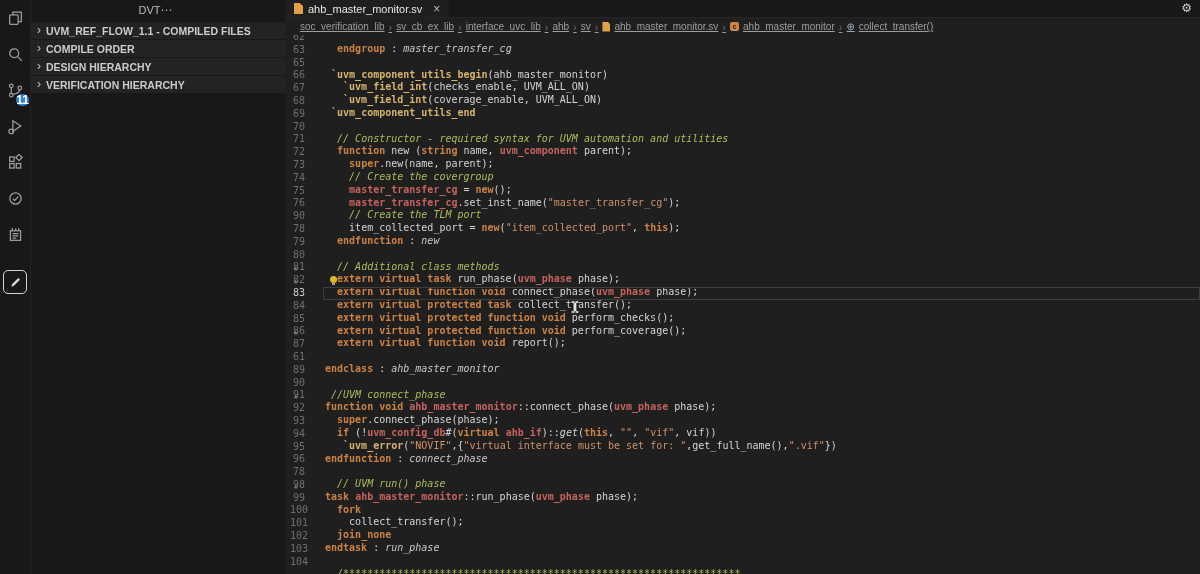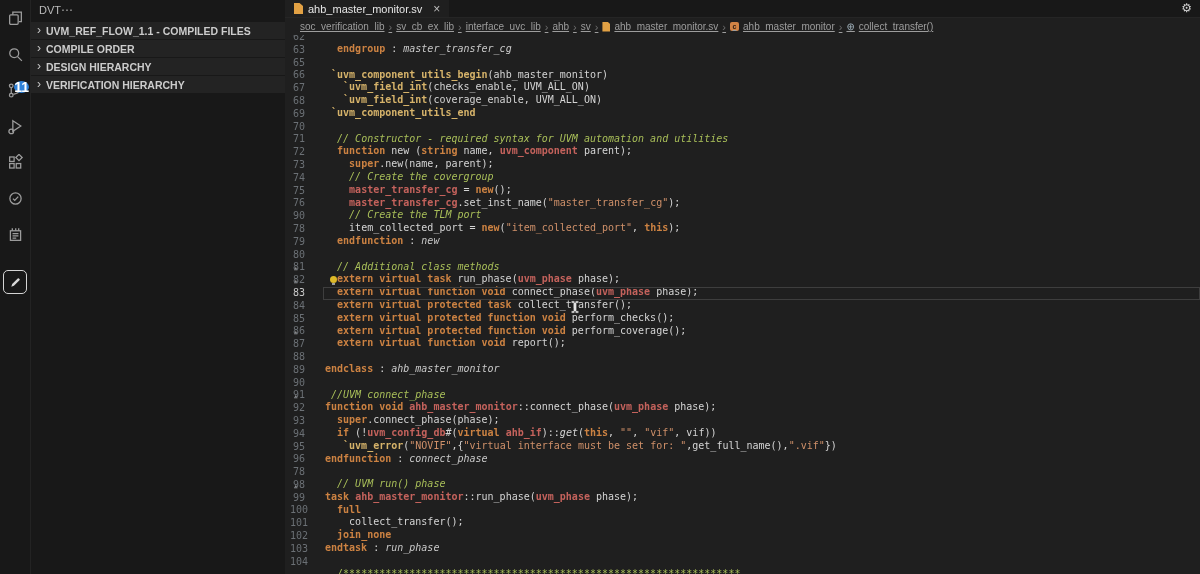--- a/index.html
+++ b/index.html
@@ -3,28 +3,28 @@
 <meta charset="utf-8">
 <style>
   html,body{margin:0;padding:0;background:#1f1f1f;width:1200px;height:574px;overflow:hidden;
     font-family:"Liberation Sans",sans-serif;-webkit-font-smoothing:antialiased;}
   .app{position:relative;width:1200px;height:574px;background:#1f1f1f;overflow:hidden;}
 
   
   .activitybar{position:absolute;left:0;top:0;bottom:0;width:30px;background:#181818;border-right:1px solid #232323;}
   .ab-item{position:relative;width:30px;height:36px;display:flex;align-items:center;justify-content:center;color:#9d9d9d;cursor:pointer;}
   .ab-item svg{display:block;}
-  .ab-badge{position:absolute;right:1px;bottom:15px;min-width:12px;height:12px;border-radius:50%;
-    background:#2f81d7;color:#fff;font-size:14px;line-height:12px;text-align:center;font-weight:bold;}
+  .ab-badge{position:absolute;right:1px;bottom:2px;min-width:12px;height:12px;border-radius:50%;
+    background:#2f81d7;color:#fff;font-size:12px;line-height:12px;text-align:center;font-weight:bold;}
   .ab-item.active{margin-top:12px;}
   .ab-active-box{width:22px;height:22px;border:1.5px solid #d4d4d4;border-radius:5px;display:flex;align-items:center;justify-content:center;}
 
   
   .sidebar{position:absolute;left:31px;top:0;bottom:0;width:254px;background:#181818;}
-  .sb-header{height:20px;display:flex;align-items:center;justify-content:flex-start;padding:0 12px 0 8px;
+  .sb-header{height:20px;display:flex;align-items:center;justify-content:center;padding:0 12px 0 8px;
     color:#bbbbbb;font-size:11px;}
   .sb-more{color:#a8a8a8;font-size:12px;letter-spacing:1px;cursor:pointer;}
   .sb-sections{margin-top:2px;}
   .sb-row{height:17px;margin-bottom:1px;background:#232323;display:flex;align-items:center;
     color:#cccccc;font-size:10.5px;font-weight:bold;cursor:pointer;}
   .sb-chevron{color:#c5c5c5;font-size:12px;font-weight:normal;margin:0 5px 1px 6px;}
 
   
   .editor{position:absolute;left:285px;top:0;right:0;bottom:0;background:#1f1f1f;}
   .tabbar{position:relative;height:17px;background:#181818;border-bottom:1px solid #252525;display:flex;}
@@ -224,32 +224,32 @@
           <div class="cl"><span class="ln">78</span><span class="txt">  <span class="tk-kw">endfunction</span><span class="tk-d"> : </span><span class="tk-lbl">new</span></span></div>
           <div class="cl"><span class="ln">79</span><span class="txt"></span></div>
           <div class="cl"><span class="ln">80</span><span class="txt">  <span class="tk-com">// Additional class methods</span></span></div>
           <div class="cl"><span class="mark">▲</span><span class="ln">81</span><span class="txt">  <span class="tk-kw">extern virtual task</span><span class="tk-d"> run_phase(</span><span class="tk-ty">uvm_phase</span><span class="tk-d"> phase);</span></span></div>
           <div class="cl"><span class="mark">▲</span><span class="ln">82</span><span class="txt">  <span class="tk-kw">extern virtual function void</span><span class="tk-d"> connect_phase(</span><span class="tk-ty">uvm_phase</span><span class="tk-d"> phase);</span></span><span class="bulb"></span></div>
           <div class="cl cur"><span class="ln">83</span><span class="txt">  <span class="tk-kw">extern virtual protected task</span><span class="tk-d"> collect_transfer();</span></span></div>
           <div class="cl"><span class="ln">84</span><span class="txt">  <span class="tk-kw">extern virtual protected function void</span><span class="tk-d"> perform_checks();</span></span></div>
           <div class="cl"><span class="ln">85</span><span class="txt">  <span class="tk-kw">extern virtual protected function void</span><span class="tk-d"> perform_coverage();</span></span></div>
           <div class="cl"><span class="mark">▲</span><span class="ln">86</span><span class="txt">  <span class="tk-kw">extern virtual function void</span><span class="tk-d"> report();</span></span></div>
           <div class="cl"><span class="ln">87</span><span class="txt"></span></div>
-          <div class="cl"><span class="ln">88</span><span class="txt"><span class="tk-kw">endclass</span><span class="tk-d"> : </span><span class="tk-lbl">ahb_master_monitor</span></span></div>
+          <div class="cl"><span class="ln">61</span><span class="txt"><span class="tk-kw">endclass</span><span class="tk-d"> : </span><span class="tk-lbl">ahb_master_monitor</span></span></div>
           <div class="cl"><span class="ln">89</span><span class="txt"></span></div>
           <div class="cl"><span class="ln">90</span><span class="txt"> <span class="tk-com">//UVM connect_phase</span></span></div>
           <div class="cl"><span class="mark">▲</span><span class="ln">91</span><span class="txt"><span class="tk-kw">function void</span><span class="tk-d"> </span><span class="tk-ty">ahb_master_monitor</span><span class="tk-d">::connect_phase(</span><span class="tk-ty">uvm_phase</span><span class="tk-d"> phase);</span></span></div>
           <div class="cl"><span class="ln">92</span><span class="txt">  <span class="tk-kw">super</span><span class="tk-d">.connect_phase(phase);</span></span></div>
           <div class="cl"><span class="ln">93</span><span class="txt">  <span class="tk-kw">if</span><span class="tk-d"> (!</span><span class="tk-ty">uvm_config_db</span><span class="tk-d">#(</span><span class="tk-kw">virtual</span><span class="tk-d"> </span><span class="tk-ty">ahb_if</span><span class="tk-d">)::</span><span class="tk-itl">get</span><span class="tk-d">(</span><span class="tk-kw">this</span><span class="tk-d">, </span><span class="tk-str">""</span><span class="tk-d">, </span><span class="tk-str">"vif"</span><span class="tk-d">, vif))</span></span></div>
           <div class="cl"><span class="ln">94</span><span class="txt">   <span class="tk-mac">`uvm_error</span><span class="tk-d">(</span><span class="tk-str">"NOVIF"</span><span class="tk-d">,{</span><span class="tk-str">"virtual interface must be set for: "</span><span class="tk-d">,get_full_name(),</span><span class="tk-str">".vif"</span><span class="tk-d">})</span></span></div>
           <div class="cl"><span class="ln">95</span><span class="txt"><span class="tk-kw">endfunction</span><span class="tk-d"> : </span><span class="tk-lbl">connect_phase</span></span></div>
           <div class="cl"><span class="ln">96</span><span class="txt"></span></div>
           <div class="cl"><span class="ln">78</span><span class="txt">  <span class="tk-com">// UVM run() phase</span></span></div>
           <div class="cl"><span class="mark">▲</span><span class="ln">98</span><span class="txt"><span class="tk-kw">task</span><span class="tk-d"> </span><span class="tk-ty">ahb_master_monitor</span><span class="tk-d">::run_phase(</span><span class="tk-ty">uvm_phase</span><span class="tk-d"> phase);</span></span></div>
-          <div class="cl"><span class="ln">99</span><span class="txt">  <span class="tk-kw">full</span></span></div>
+          <div class="cl"><span class="ln">99</span><span class="txt">  <span class="tk-kw">fork</span></span></div>
           <div class="cl"><span class="ln">100</span><span class="txt">    <span class="tk-d">collect_transfer();</span></span></div>
           <div class="cl"><span class="ln">101</span><span class="txt">  <span class="tk-kw">join_none</span></span></div>
           <div class="cl"><span class="ln">102</span><span class="txt"><span class="tk-kw">endtask</span><span class="tk-d"> : </span><span class="tk-lbl">run_phase</span></span></div>
           <div class="cl"><span class="ln">103</span><span class="txt"></span></div>
           <div class="cl"><span class="ln">104</span><span class="txt">  <span class="tk-com">/******************************************************************</span></span></div>
         </div>
     </div>
   </div>
 
   <div class="mousecursor">

